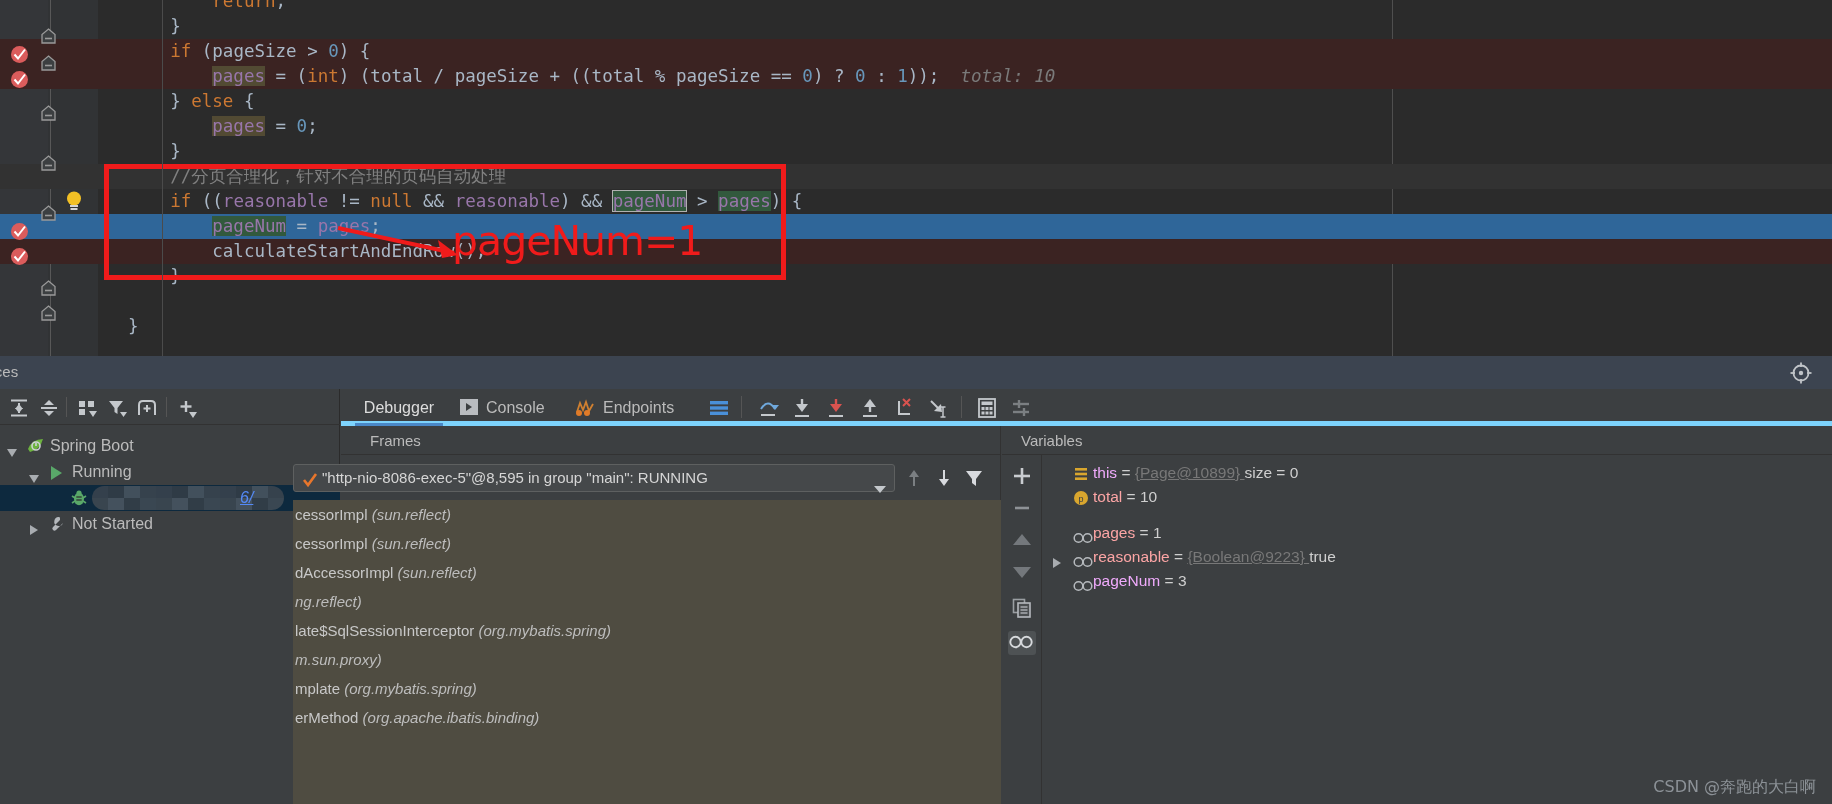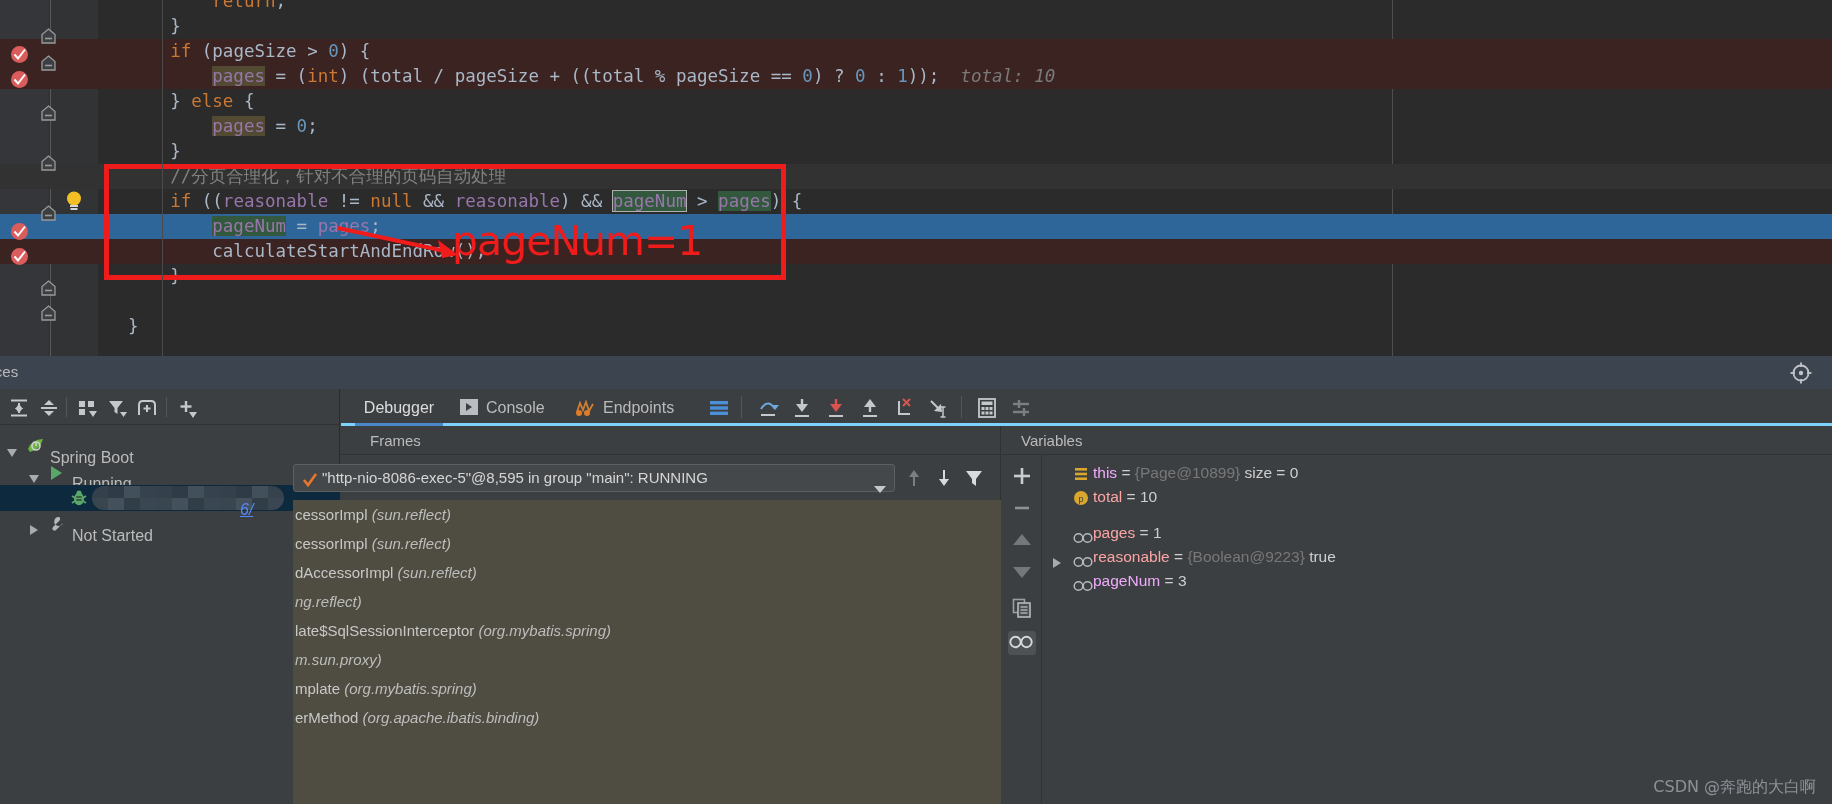--- a/index.html
+++ b/index.html
@@ -76,30 +76,30 @@
   #svc-pane { position:absolute; left:0; top:0; width:340px; height:415px;
               background:#3c3f41; border-right:1px solid #2b2b2b; }
   #svc-toolbar { position:absolute; left:0; top:0; width:340px; height:36px;
               border-bottom:1px solid #323232; }
   #svc-toolbar .ic { position:absolute; top:8px; width:22px; height:22px; }
   .sep-v { position:absolute; top:8px; width:1px; height:20px; background:#555; }
 
   .tree-row { position:absolute; left:0; width:340px; height:26px;
               font-size:16px; color:#bbbbbb; line-height:26px; }
   .tree-row .arrow { position:absolute; top:7px; width:12px; height:12px; }
-  .tree-row .lbl { position:absolute;margin-top:12px; }
+  .tree-row .lbl { position:absolute; }
   .tree-row.sel { background:#0d293e; }
 
   .blur-chip { position:absolute; border-radius:13px; overflow:hidden; }
   .blur-chip i { position:absolute; display:block; }
 
   
   #dbg-pane { position:absolute; left:341px; top:0; right:0; height:415px; }
   #dbg-tabs { position:absolute; left:0; top:0; right:0; height:37px;
-              border-bottom:3px solid #7dd3fc; }
+              border-bottom:5px solid #7dd3fc; }
   .dtab { position:absolute; top:0; height:37px; line-height:37px;
           font-size:16px; color:#bbbbbb; cursor:default; }
   .dtab.active { color:#dddddd; }
   .dtab .under { position:absolute; left:0; bottom:0; height:3px; width:100%;
           background:#4a88c7; }
   .dic { position:absolute; top:8px; width:22px; height:22px; }
 
   
   #frames-pane { position:absolute; left:0; top:37px; width:660px; bottom:0;
                  border-right:1px solid #323232; }
@@ -131,21 +131,21 @@
   #vars-side .vic.on { background:#4e5254; border-radius:3px; left:6px; width:28px; height:24px; }
 
   #vars-list { position:absolute; left:41px; top:29px; right:0; bottom:0; }
   .var-row { position:relative; height:24px; line-height:24px; font-size:15.5px;
              color:#bbbbbb; white-space:nowrap; }
   .var-row .exp { position:absolute; left:8px; top:7px; }
   .var-row .vicn { position:absolute; left:30px; top:4px; width:16px; height:16px; }
   .var-row .vname { position:absolute; left:50px; }
   .vn-blue { color:#f0abfc; }
   .vn-red  { color:#fca5a5; }
-  .vgrey { color:#787878; }
+  .vgrey { color:#787878;text-decoration:underline; }
   .vwhite { color:#cfcfcf; }
 
   
   #wm { position:absolute; right:16px; bottom:6px; font-size:16px;
         color:#9aa0a6; opacity:.85; font-family:"DejaVu Sans", sans-serif; }
 </style>
 </head>
 <body>
 
 <div id="app">

